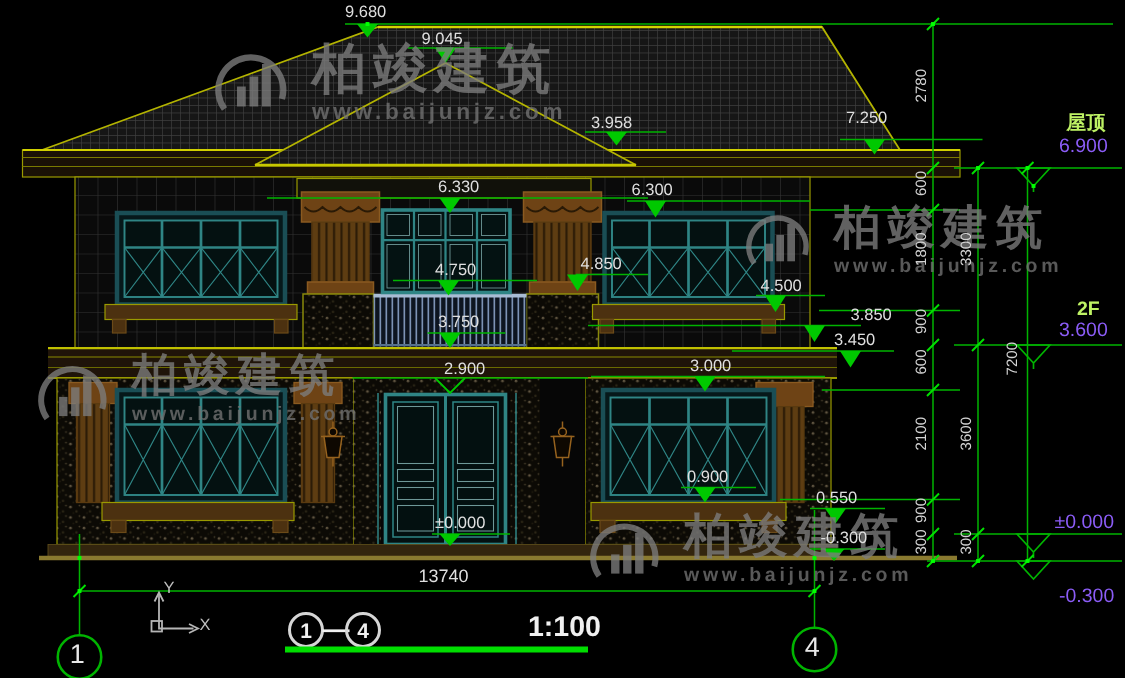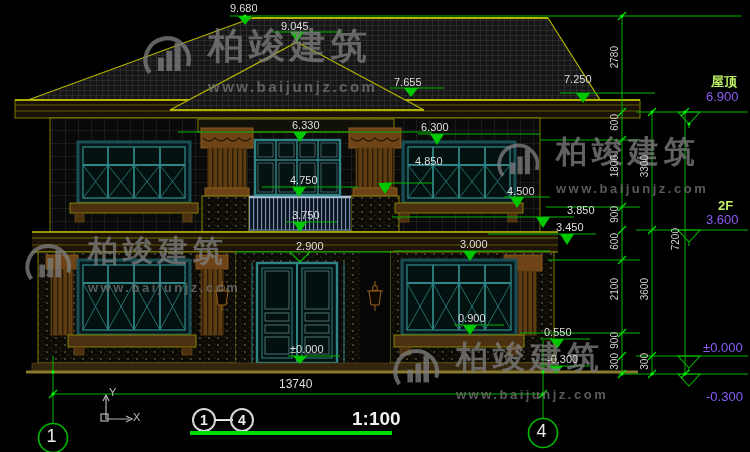--- a/index.html
+++ b/index.html
@@ -8,21 +8,21 @@
   #drawing{position:absolute;left:0;top:0;}
   .dim{position:absolute;color:#dfdfdf;font-size:11px;line-height:11px;white-space:nowrap;}
   .dim-big{font-size:12px;}
   .vdim{position:absolute;color:#d2d2d2;font-size:10px;line-height:10px;white-space:nowrap;
         writing-mode:vertical-rl;transform:rotate(180deg);}
   .lvl-name{position:absolute;color:#bef264;font-size:13px;font-weight:bold;line-height:13px;}
   .lvl-val{position:absolute;color:#8b5cf6;font-size:13px;line-height:13px;}
   .wm{position:absolute;display:flex;gap:15px;color:#7d7d7d;opacity:.78;align-items:flex-start;pointer-events:none;justify-content:flex-end;}
   .wm .wm-col{display:flex;flex-direction:column;}
   .wm .brand{font-weight:bold;letter-spacing:5px;line-height:1.0;}
-  .wm .url{font-weight:bold;letter-spacing:2.5px;font-size:13px;color:#737373;margin-top:14px;}
+  .wm .url{font-weight:bold;letter-spacing:2.5px;font-size:13px;color:#737373;margin-top:2px;}
   .axis-bubble{position:absolute;width:27px;height:27px;border:2px solid #00b400;border-radius:50%;
                color:#e8e8e8;font-size:18px;line-height:27px;text-align:center;}
   .title-circle{position:absolute;width:20px;height:20px;border:2px solid #d6d6d6;border-radius:50%;
                 color:#f0f0f0;font-size:14px;font-weight:bold;line-height:20px;text-align:center;}
   .title-dash{position:absolute;color:#f0f0f0;font-size:18px;font-weight:bold;}
   .title-text{position:absolute;color:#f2f2f2;font-size:26px;font-weight:bold;letter-spacing:2px;line-height:26px;}
   .title-scale{position:absolute;color:#f0f0f0;font-size:19px;font-weight:bold;line-height:19px;}
   .title-underline{position:absolute;left:190px;top:431px;width:202px;height:4px;background:#00dd00;}
   .ucs-label{position:absolute;color:#bdbdbd;font-size:11px;line-height:11px;}
 </style>
@@ -381,25 +381,25 @@
     <rect x="38" y="14" width="7" height="34" fill="#7d7d7d"></rect>
   </svg>
   <div class="wm-col">
     <span class="brand" style="font-size:32px;">柏竣建筑</span>
     <span class="url" style="font-size:13px;">www.baijunjz.com</span>
   </div>
 </div>
 
 <span class="dim" style="left:230px;top:3px;">9.680</span>
 <span class="dim" style="left:281px;top:21px;">9.045</span>
-<span class="dim" style="left:394px;top:77px;">7.655</span>
+<span class="dim" style="left:394px;top:77px;">3.958</span>
 <span class="dim" style="left:564px;top:74px;">7.250</span>
 <span class="dim" style="left:292px;top:120px;text-align:center;">6.330</span>
 <span class="dim" style="left:421px;top:122px;">6.300</span>
-<span class="dim" style="left:387px;top:156px;margin-left:28px;">4.850</span>
+<span class="dim" style="left:387px;top:171px;">4.850</span>
 <span class="dim" style="left:290px;top:175px;">4.750</span>
 <span class="dim" style="left:507px;top:186px;">4.500</span>
 <span class="dim" style="left:533px;top:205px;padding-left:34px;">3.850</span>
 <span class="dim" style="left:292px;top:210px;">3.750</span>
 <span class="dim" style="left:556px;top:222px;">3.450</span>
 <span class="dim" style="left:296px;top:241px;">2.900</span>
 <span class="dim" style="left:460px;top:239px;">3.000</span>
 <span class="dim" style="left:458px;top:313px;">0.900</span>
 <span class="dim" style="left:544px;top:327px;">0.550</span>
 <span class="dim" style="left:290px;top:344px;">±0.000</span>

